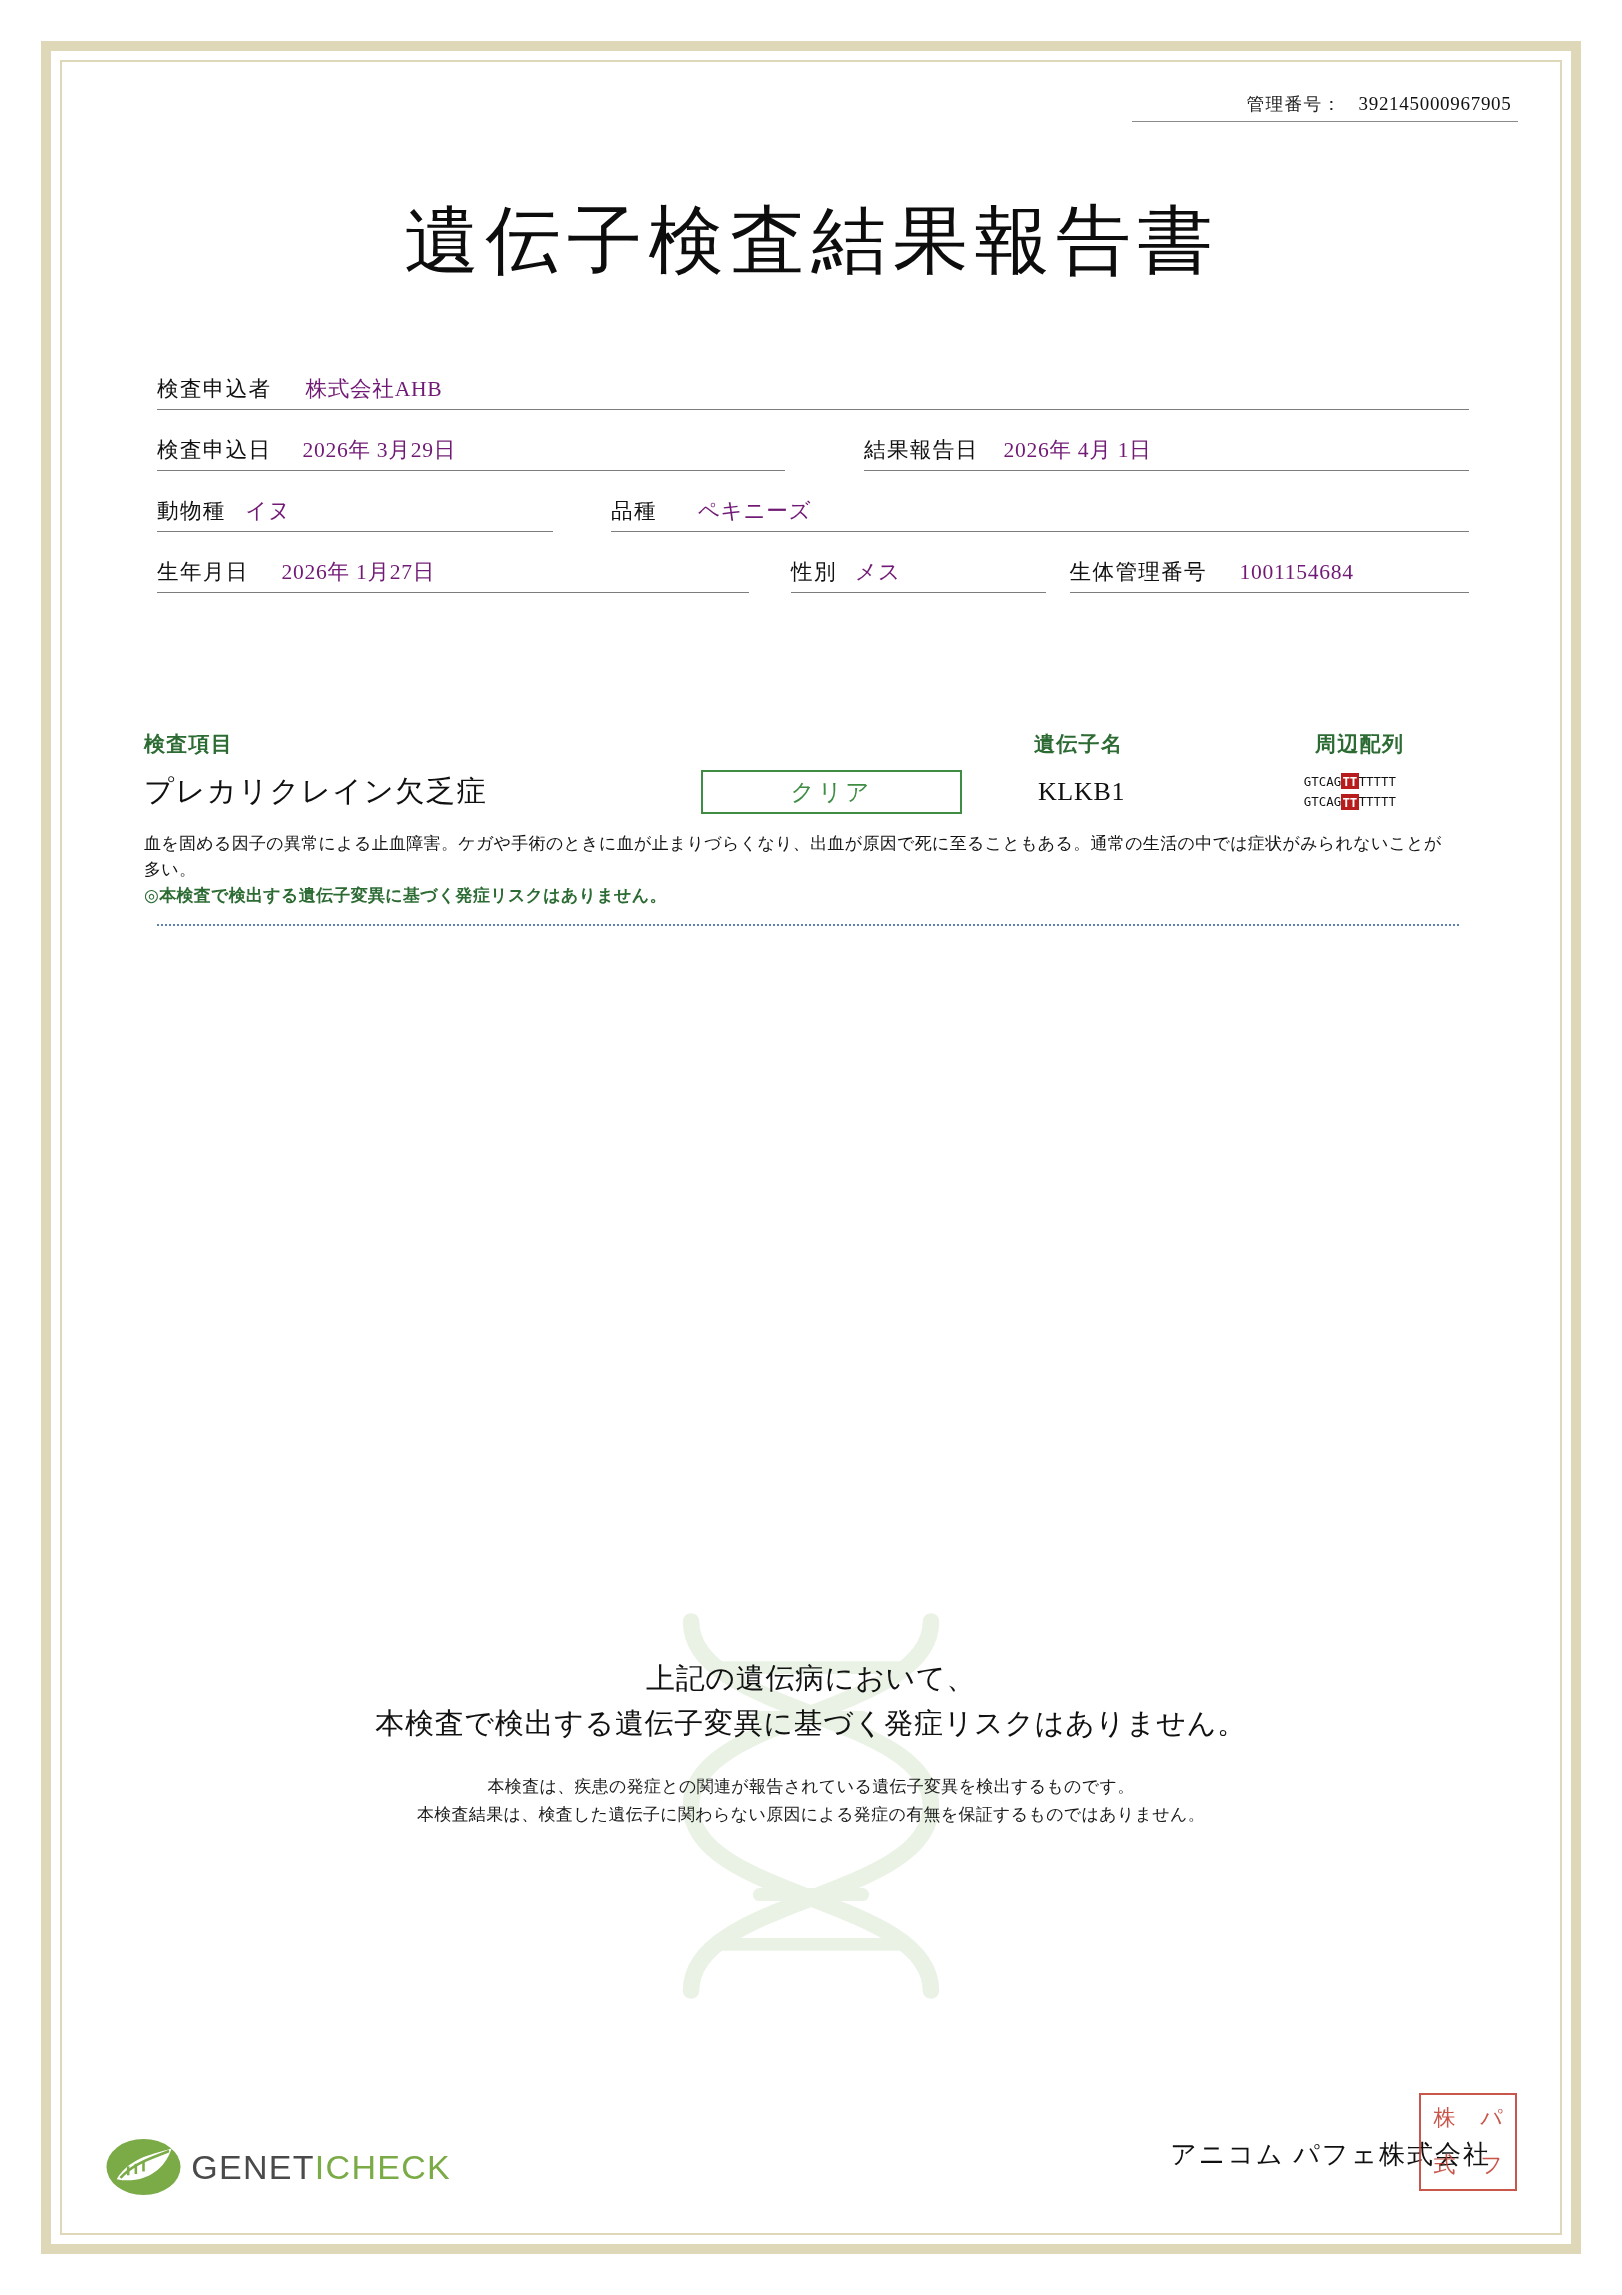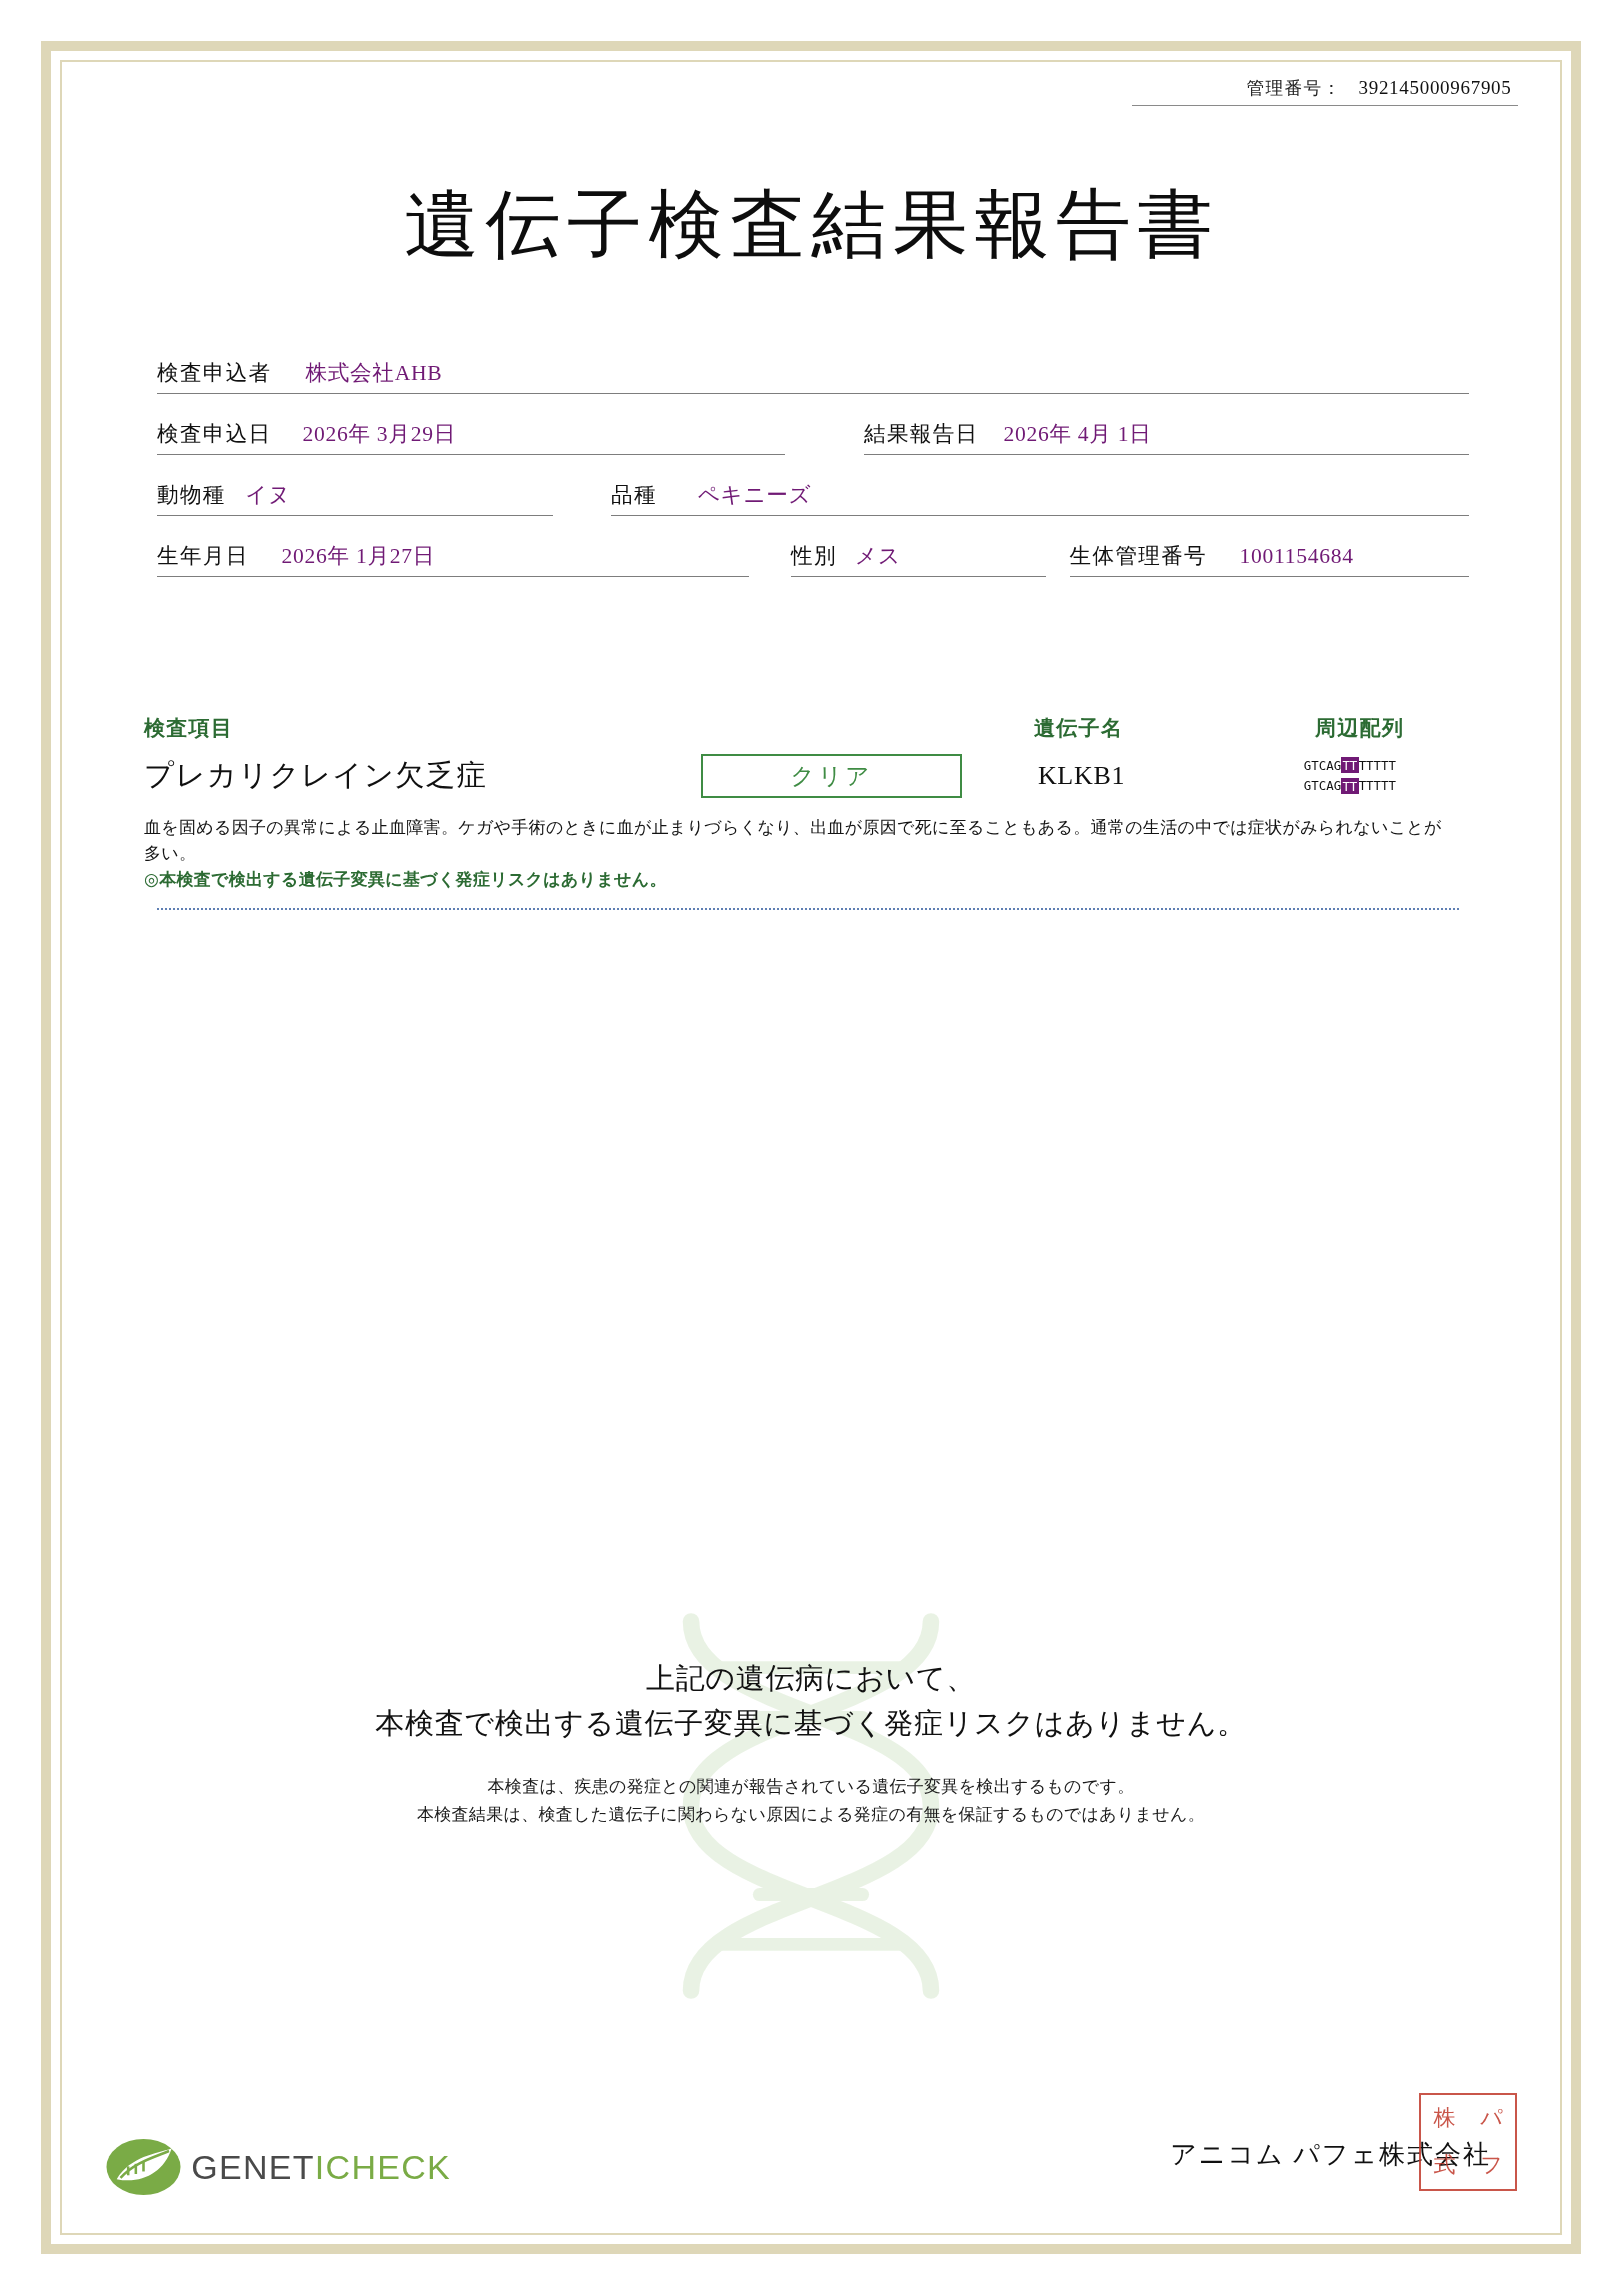--- a/index.html
+++ b/index.html
@@ -34,21 +34,21 @@
     left: 60px;
     top: 60px;
     right: 60px;
     bottom: 60px;
     border: 2px solid #ded7b8;
     box-sizing: border-box;
   }
   .content {
     position: absolute;
     left: 105px;
-    top: 63px;
+    top: 79px;
     width: 1413px;
   }
 
   
   .ctrl-row {
     display: flex;
     justify-content: flex-end;
     align-items: flex-end;
     margin-top: 13px;
   }
@@ -190,24 +190,24 @@
     align-items: flex-start;
   }
   .seqline {
     font-family: "DejaVu Sans Mono", monospace;
     font-size: 12.4px;
     letter-spacing: 0px;
     color: #111;
     white-space: nowrap;
   }
   .seqline .hl {
-    background: #701a75;
+    background: #b91c1c;
     color: #ffffff;
     padding: 0.7px 1.3px;
-    font-weight: normal;
+    font-weight: bold;
   }
 
   
   .res-desc {
     padding: 0 59px 0 39px;
     margin-top: 17px;
     font-size: 17px;
     line-height: 1.55;
     color: #131313;
     letter-spacing: 0.3px;

